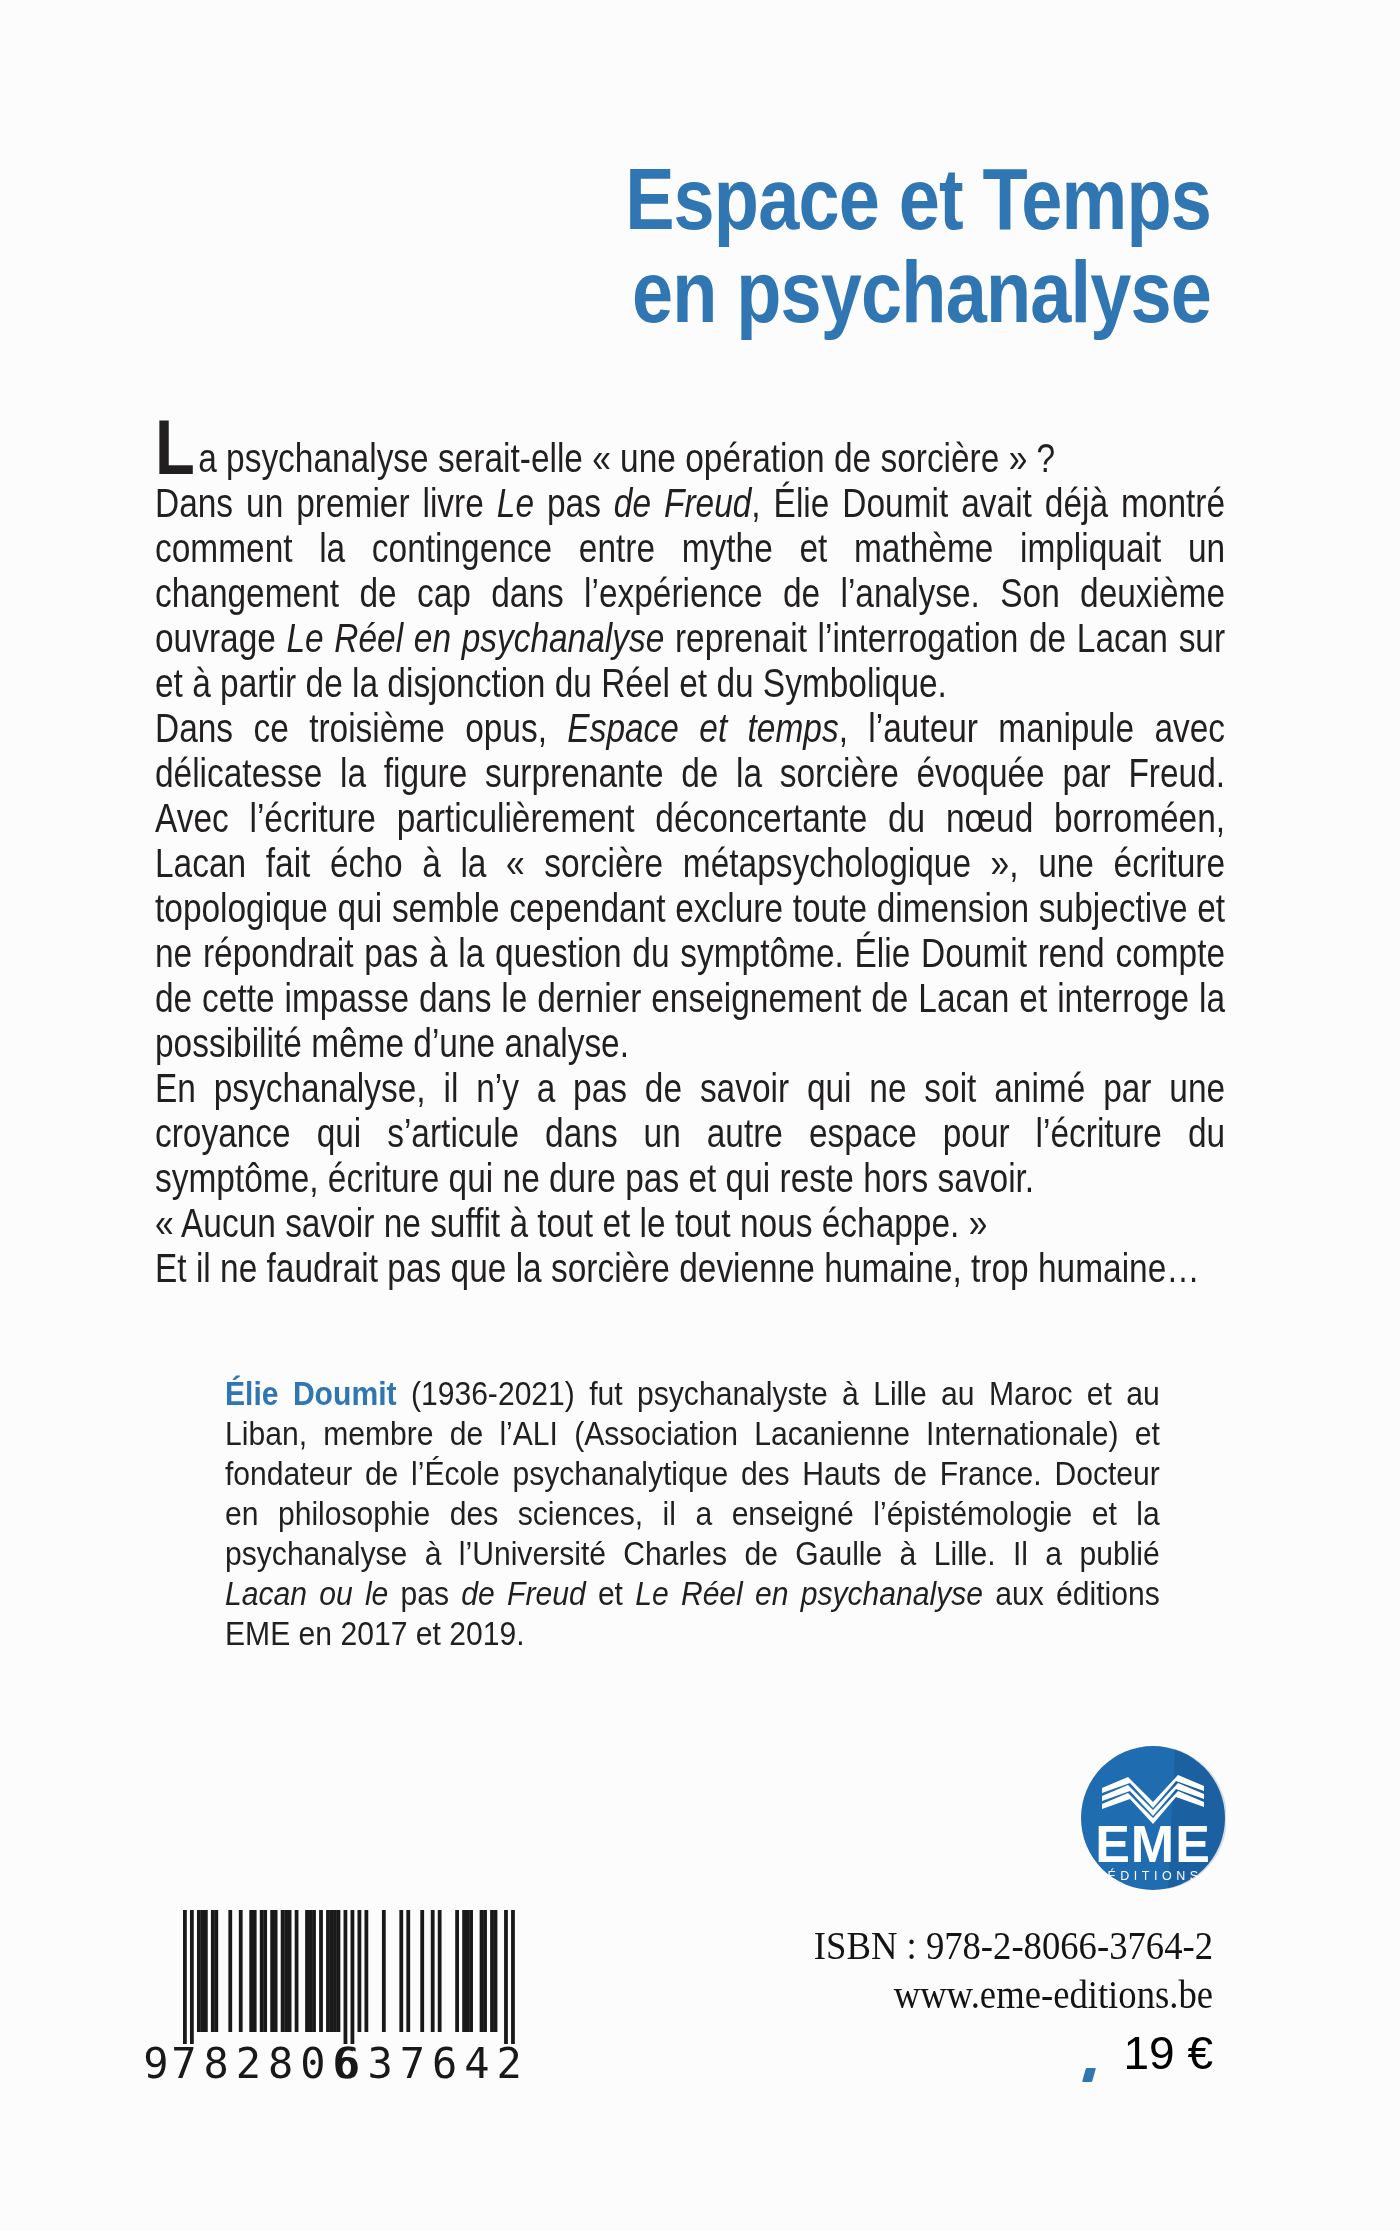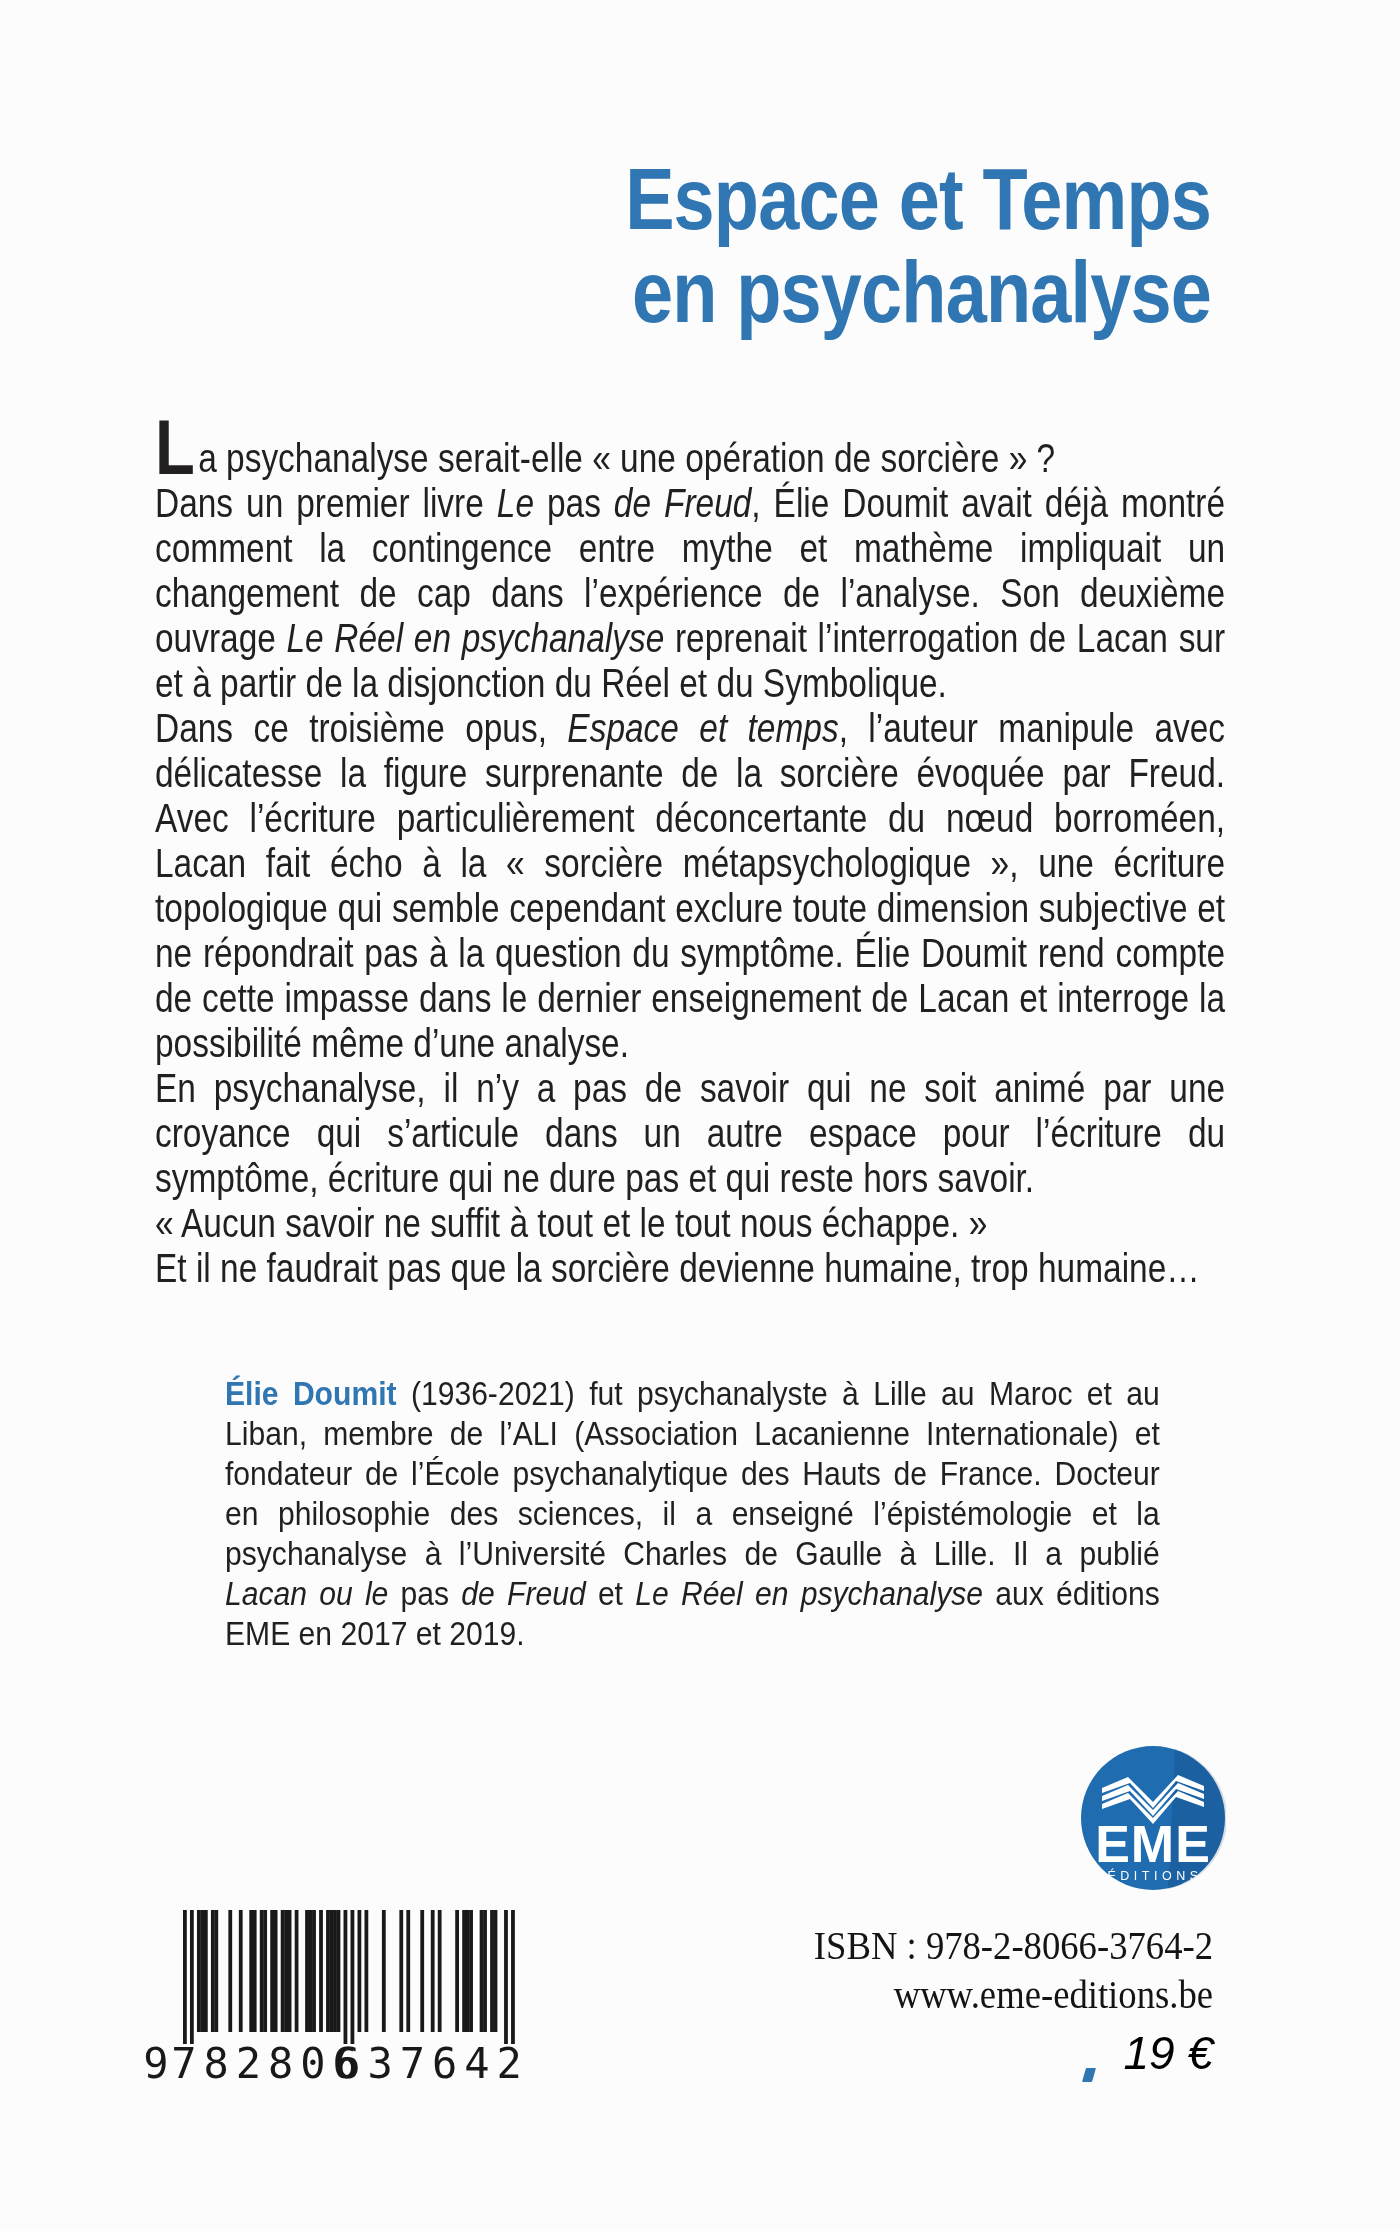--- a/index.html
+++ b/index.html
@@ -42,21 +42,21 @@
   
   .isbn-block{
     position:absolute;top:1921px;right:187px;width:700px;
     font-family:"Liberation Serif",serif;font-size:39px;line-height:49px;
     text-align:right;color:#141414;
     transform:scaleX(0.94);transform-origin:100% 0;
   }
   .isbn-block div{white-space:nowrap;}
   .price{
     position:absolute;top:2026px;right:187px;
-    font-size:46px;color:#000;white-space:nowrap;font-style:italic;
+    font-size:46px;color:#000;white-space:nowrap;
   }
   .accent-mark{
     position:absolute;left:1084px;top:2068px;width:10px;height:14px;
     background:#2f76b3;transform:skewX(-16deg);border-radius:1px;
   }
   .barcode{position:absolute;left:138px;top:1908px;}
   .bc-digit{
     font-family:"DejaVu Sans Mono",monospace;font-size:42px;fill:#191919;
   }
   .grp{letter-spacing:7px;}

